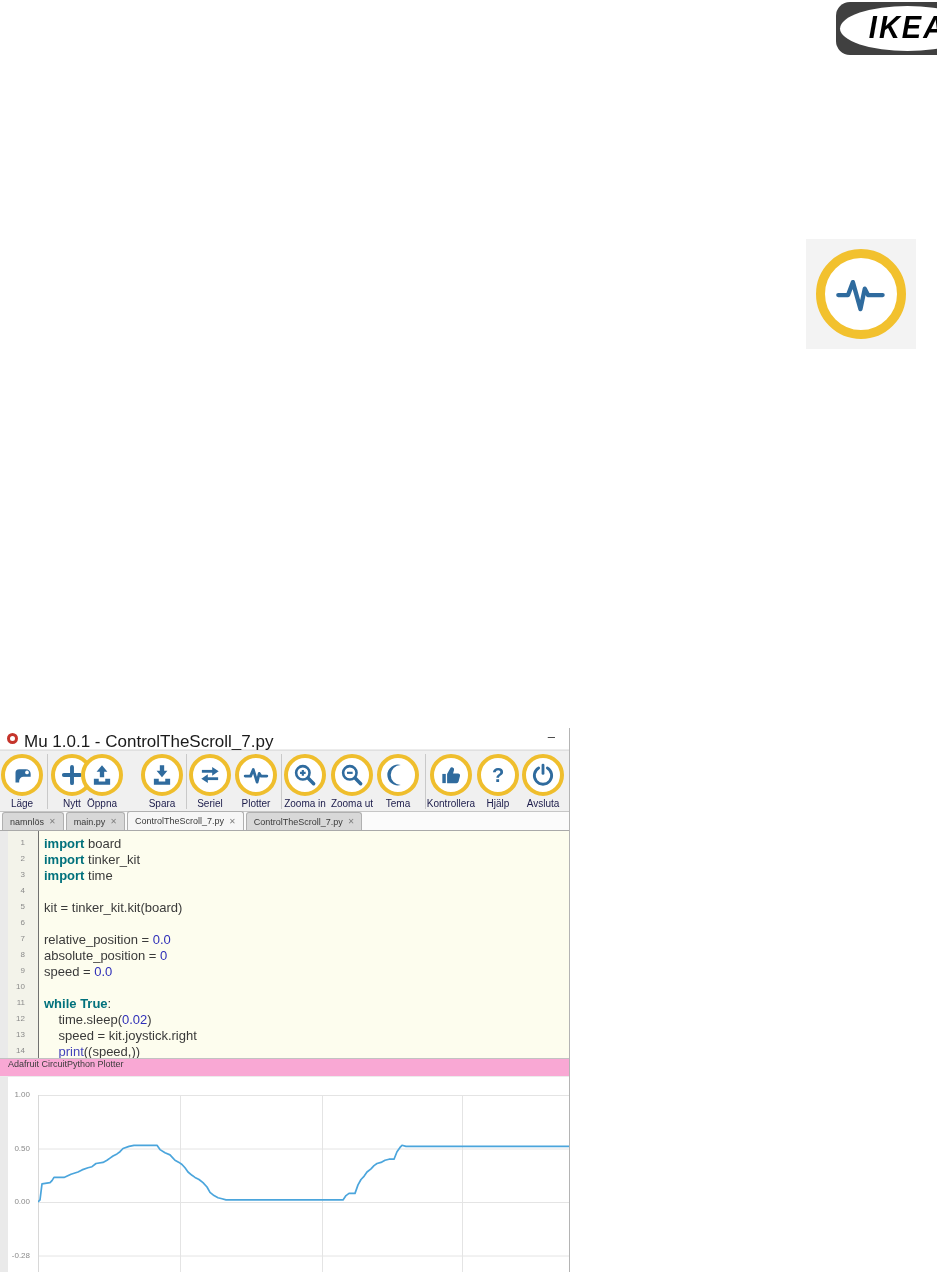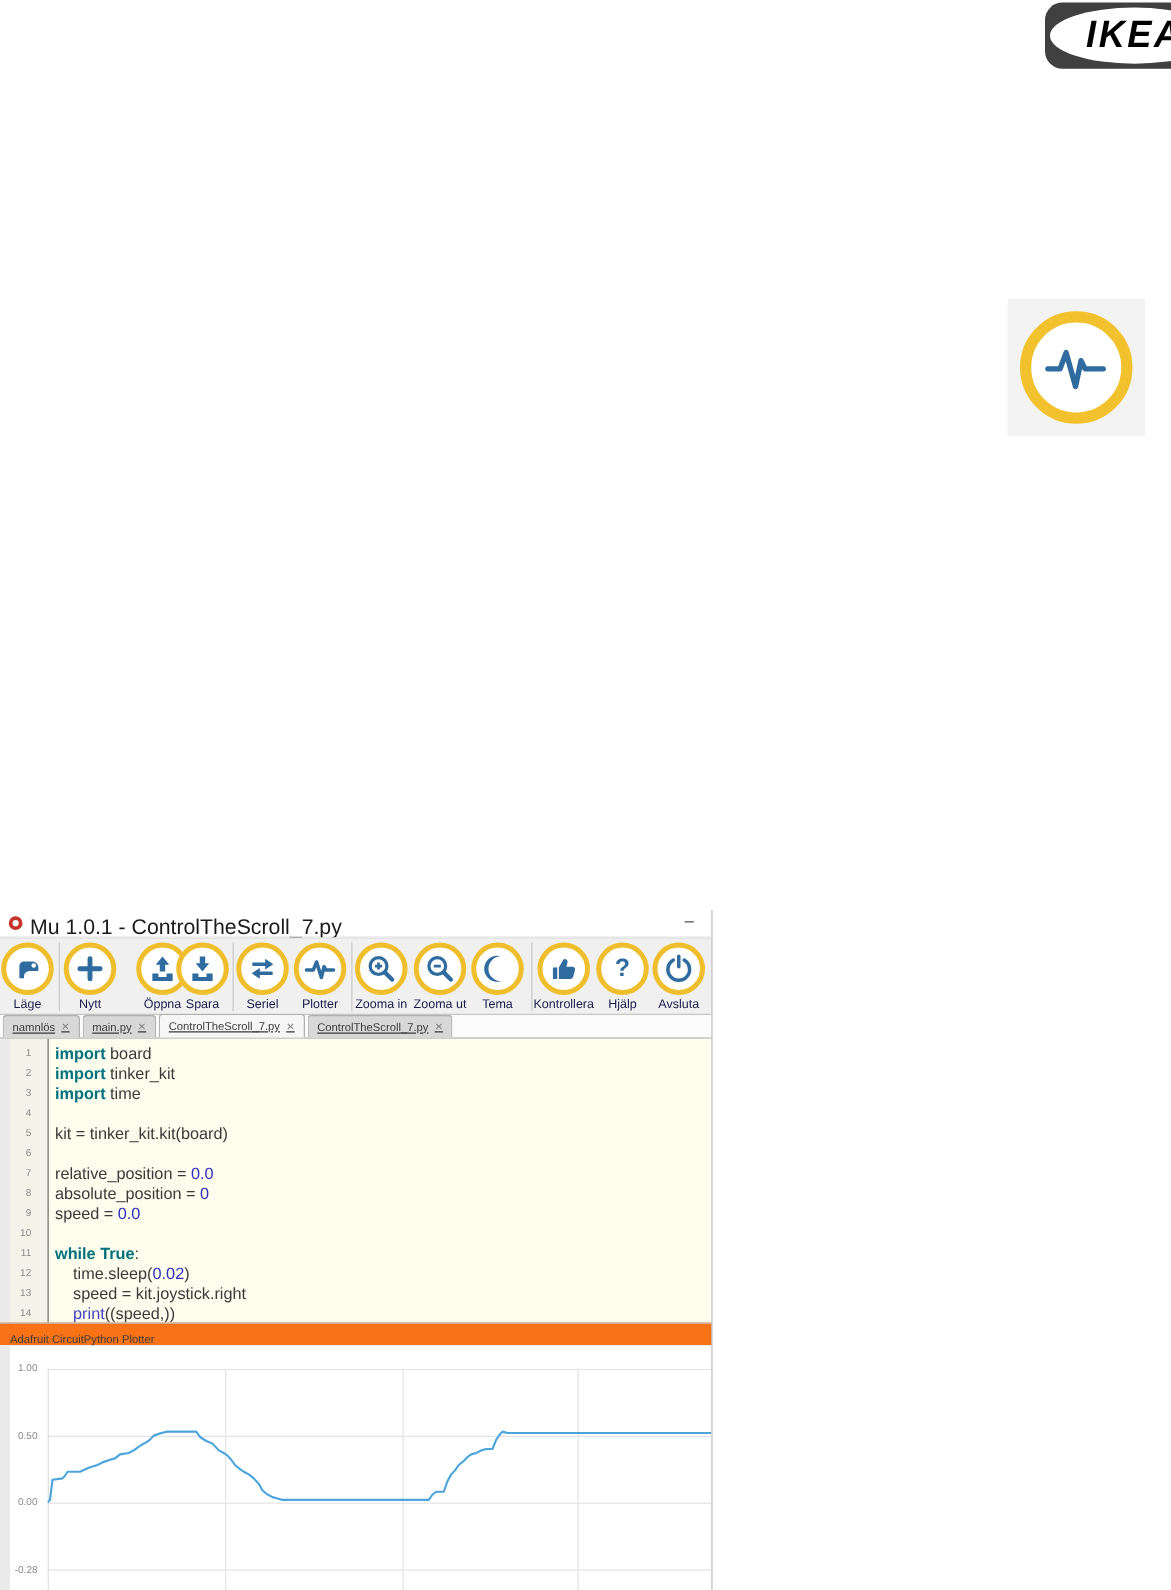--- a/index.html
+++ b/index.html
@@ -33,40 +33,40 @@
              align-items:center;cursor:default;}
   .tool-btn .circ{width:34px;height:34px;border:4px solid #EFBE2D;border-radius:50%;background:#fff;
              display:flex;align-items:center;justify-content:center;}
   .tool-btn .lbl{margin-top:2px;font-size:10px;color:#1b1b4a;white-space:nowrap;}
   .qmark{font-size:20px;font-weight:bold;color:#2F6B9E;line-height:1;}
   .tabbar{position:absolute;left:0;top:84px;width:100%;height:19px;background:#fbfbfb;
              border-bottom:1px solid #a9a9a9;box-sizing:border-box;display:flex;align-items:flex-end;
              padding-left:2px;}
   .tab{display:flex;align-items:center;gap:5px;height:17px;padding:0 7px;margin-right:2px;
              background:#d8d8d8;border:1px solid #b0b0b0;border-bottom:none;
-             border-radius:3px 3px 0 0;font-size:9px;color:#3a3a3a;white-space:nowrap;cursor:default;text-decoration:underline;}
+             border-radius:3px 3px 0 0;font-size:9px;color:#3a3a3a;white-space:nowrap;cursor:default;}
   .tab.active{background:#f6f6f6;height:18px;}
   .tab .close{font-size:8px;color:#808080;}
   .code-pane{position:absolute;left:0;top:103px;width:100%;height:227px;background:#FDFDEE;
              display:flex;overflow:hidden;}
   .code-strip{width:8px;background:#eaeaea;}
   .gutter{width:30px;background:#f3f3ea;box-sizing:border-box;padding-top:4px;}
   .gutter-divider{width:1px;background:#707070;}
   .code-col{flex:1;padding-top:4px;padding-left:5px;}
   .code-line{height:16px;line-height:16px;}
   .ln{display:block;height:16px;line-height:16px;font-size:8px;color:#8a8a8a;text-align:right;
              padding-right:13px;}
   .ct{font-family:Liberation Sans, sans-serif;font-size:13px;white-space:pre;color:#3a3a3a;}
   .tok-kw{color:#00717c;font-weight:bold;}
   .tok-num{color:#2e2eb8;}
   .tok-fn{color:#4343bb;}
   .tok-pl{color:#3a3a3a;}
-  .plotter-header{position:absolute;left:0;top:330px;width:100%;height:19px;background:#f97316;
+  .plotter-header{position:absolute;left:0;top:330px;width:100%;height:19px;background:#f9a8d4;
              border-top:1px solid #c2c2c2;border-bottom:1px solid #ececec;box-sizing:border-box;
-             font-size:9px;color:#3c3c3c;display:flex;align-items:flex-end;padding-left:8px;}
+             font-size:9px;color:#3c3c3c;display:flex;align-items:flex-start;padding-left:8px;}
   .chart-pane{position:absolute;left:0;top:349px;width:100%;height:195px;background:#fff;}
   .chart-strip{position:absolute;left:0;top:0;width:8px;height:100%;background:#eaeaea;}
   .ytick{position:absolute;width:28px;left:2px;text-align:right;font-size:8px;color:#8a8a8a;}
   #plot-svg{position:absolute;left:38px;top:18px;}
 </style>
 </head>
 <body>
 
 <div id="canvas">
 
@@ -107,21 +107,21 @@
           <div class="lbl">Läge</div>
         </div>
         <div class="tool-btn" style="left: 46px;">
           <div class="circ">
             <svg width="26" height="26" viewBox="0 0 24 24">
               <path d="M12,4.5 V19.5 M4.5,12 H19.5" stroke="#2F6B9E" stroke-width="3.6" stroke-linecap="round" fill="none"></path>
             </svg>
           </div>
           <div class="lbl">Nytt</div>
         </div>
-        <div class="tool-btn" style="left: 104px;">
+        <div class="tool-btn" style="left: 76px;">
           <div class="circ">
             <svg width="26" height="26" viewBox="0 0 24 24">
               <path d="M12,3 l5,6 h-3 v5 h-4 v-5 h-3 z" fill="#2F6B9E"></path>
               <path d="M4.5,15.5 h4.5 v2.5 h6 v-2.5 h4.5 v5.5 h-15 z" fill="#2F6B9E"></path>
             </svg>
           </div>
           <div class="lbl">Öppna</div>
         </div>
         <div class="tool-btn" style="left: 136px;">
           <div class="circ">

